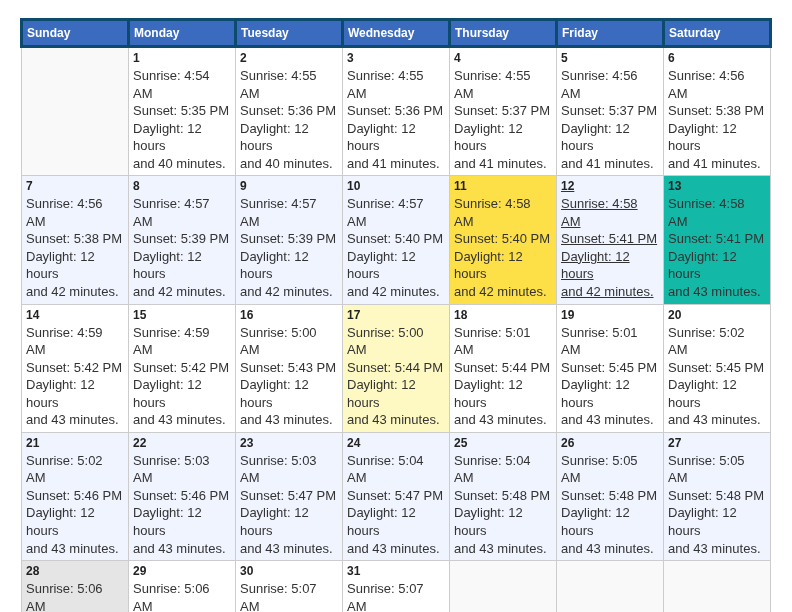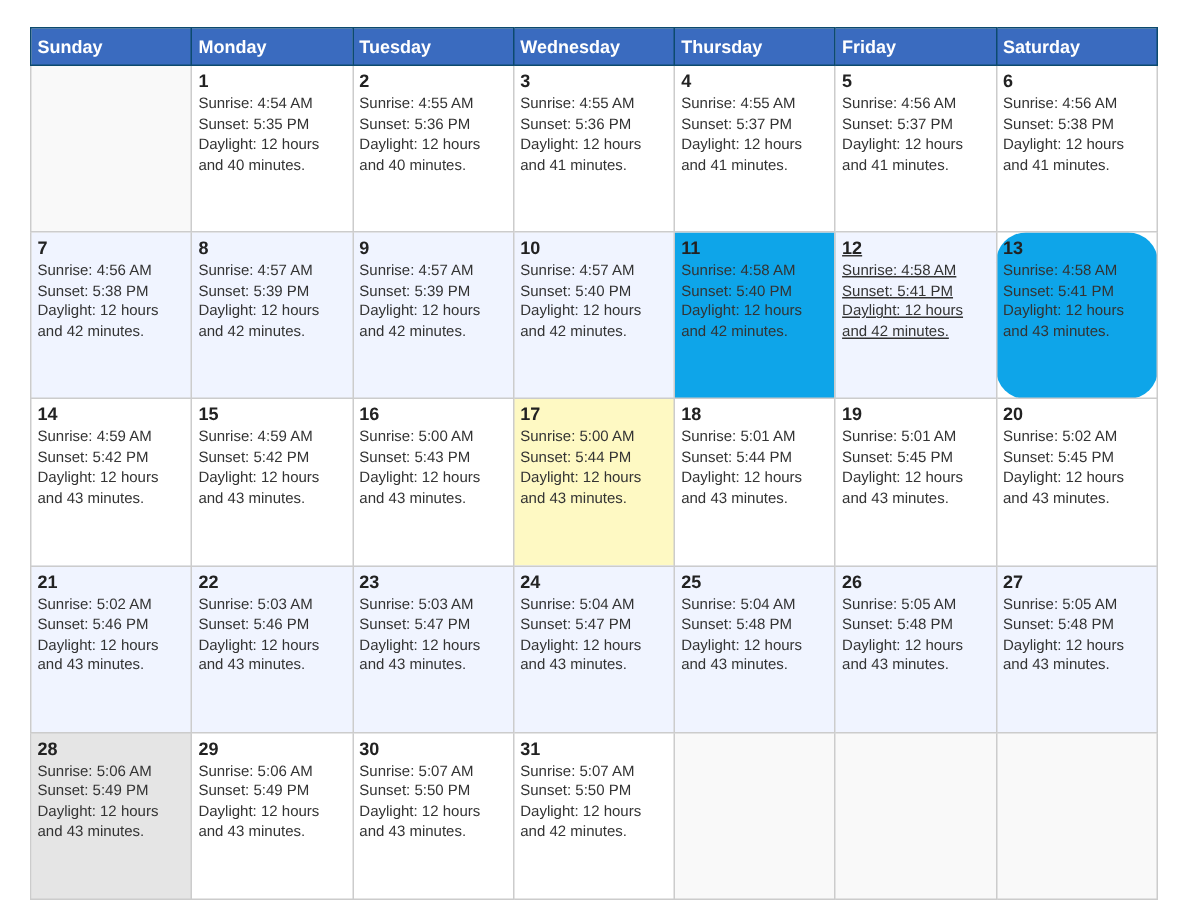--- a/index.html
+++ b/index.html
@@ -51,40 +51,40 @@
       width: 100%;
       table-layout: fixed;
     }
     .calendar th {
       background: #3a6bbf;
       color: #fff;
       font-size: 12px;
       font-weight: bold;
       padding: 5px 4px;
       text-align: left;
-      border: 1px solid #0c4a6e;
+      border: 3px solid #0c4a6e;
     }
     .calendar td {
       border: 1px solid #ccc;
       vertical-align: top;
       padding: 3px 4px;
       font-size: 9.5px;
       color: #333;
       width: calc(100% / 7);
       height: 88px;
     }
     .cell-date {
       font-size: 12px;
       font-weight: bold;
       color: #222;
       display: block;
       margin-bottom: 2px;
     }
     .cell-info {
-      font-size: 10px;
+      font-size: 13px;
       color: #333;
       line-height: 1.35;
     }
     .empty-cell {
       background: #f9f9f9;
     }
     tr:nth-child(even) td {
       background: #f5f8ff;
     }
     tr:nth-child(odd) td {
@@ -149,29 +149,29 @@
             <div class="cell-info">Sunrise: 4:57 AM<br>Sunset: 5:39 PM<br>Daylight: 12 hours<br>and 42 minutes.</div>
           </td>
           <td style="background: rgb(240, 244, 255);">
             <span class="cell-date">9</span>
             <div class="cell-info">Sunrise: 4:57 AM<br>Sunset: 5:39 PM<br>Daylight: 12 hours<br>and 42 minutes.</div>
           </td>
           <td style="background: rgb(240, 244, 255);">
             <span class="cell-date">10</span>
             <div class="cell-info">Sunrise: 4:57 AM<br>Sunset: 5:40 PM<br>Daylight: 12 hours<br>and 42 minutes.</div>
           </td>
-          <td style="background: #0ea5e9;">
+          <td style="background: #fde047;">
             <span class="cell-date">11</span>
             <div class="cell-info">Sunrise: 4:58 AM<br>Sunset: 5:40 PM<br>Daylight: 12 hours<br>and 42 minutes.</div>
           </td>
           <td style="background: rgb(240, 244, 255); text-decoration: underline;">
             <span class="cell-date">12</span>
             <div class="cell-info">Sunrise: 4:58 AM<br>Sunset: 5:41 PM<br>Daylight: 12 hours<br>and 42 minutes.</div>
           </td>
-          <td style="background: #0ea5e9; border-radius: 20px;">
+          <td style="background: #14b8a6;">
             <span class="cell-date">13</span>
             <div class="cell-info">Sunrise: 4:58 AM<br>Sunset: 5:41 PM<br>Daylight: 12 hours<br>and 43 minutes.</div>
           </td>
         </tr>
         <tr>
           <td style="background: rgb(255, 255, 255);">
             <span class="cell-date">14</span>
             <div class="cell-info">Sunrise: 4:59 AM<br>Sunset: 5:42 PM<br>Daylight: 12 hours<br>and 43 minutes.</div>
           </td>
           <td style="background: rgb(255, 255, 255);">

